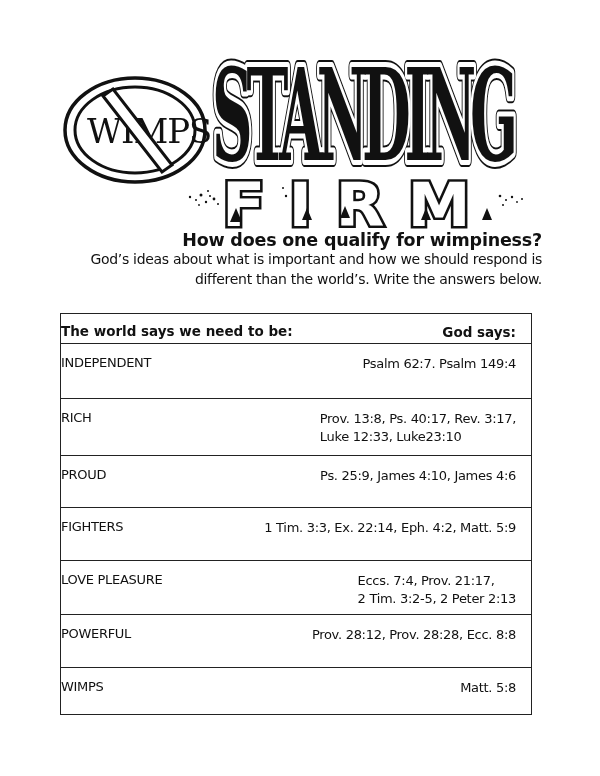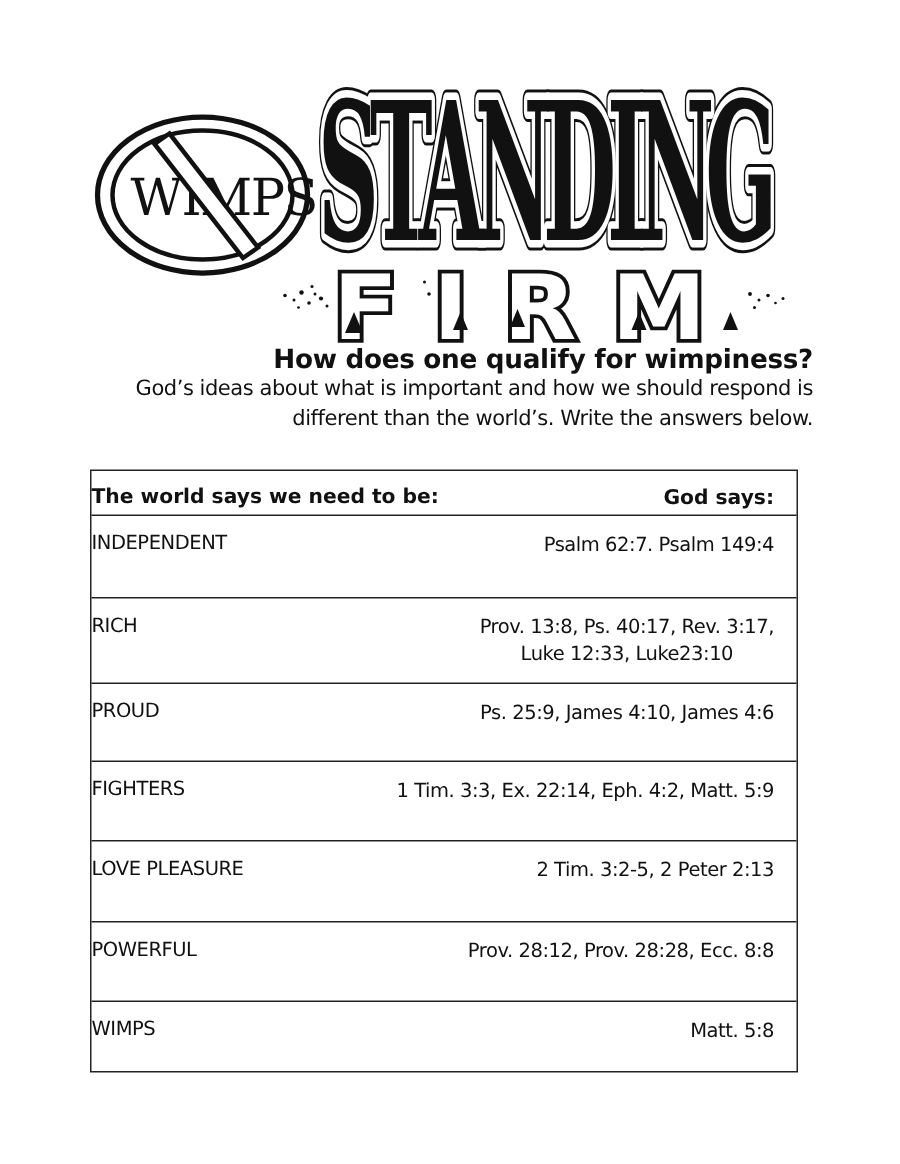--- a/index.html
+++ b/index.html
@@ -15,21 +15,21 @@
   .firm-text { font-family: "DejaVu Sans", sans-serif; font-size: 60px; font-weight: bold; fill: #fff; stroke: #111; stroke-width: 5px; paint-order: stroke; letter-spacing: 22px; }
 
   .intro { position: absolute; left: 62px; top: 230px; width: 480px; text-align: right; }
   .intro-heading { font-family: "DejaVu Sans", sans-serif; font-weight: bold; font-size: 17.5px; line-height: 20px; margin: 0; letter-spacing: -0.2px; }
   .intro-body { font-family: "DejaVu Sans", sans-serif; font-size: 14px; line-height: 19.5px; margin: 0; letter-spacing: -0.3px; }
 
   .answers-table { position: absolute; left: 60px; top: 313px; width: 472px; height: 402px; border: 1.5px solid #222; box-sizing: border-box; }
   .table-row { position: absolute; left: 0; right: 0; border-bottom: 1.5px solid #222; box-sizing: border-box; }
   .table-row:last-child { border-bottom: none; }
   .row-left { position: absolute; left: 0; top: 11px; font-size: 13px; letter-spacing: -0.3px; }
-  .row-right { position: absolute; right: 15px; top: 11px; font-size: 13px; text-align: center; line-height: 18px; letter-spacing: -0.3px; }
+  .row-right { position: absolute; right: 15px; top: 11px; font-size: 13px; text-align: left; line-height: 18px; letter-spacing: -0.3px; }
   .header-row .row-left, .header-row .row-right { font-weight: bold; font-size: 13.5px; top: 9px; letter-spacing: 0; }
 </style>
 </head>
 <body>
 
 <div class="logo-wrap">
   <svg class="logo-svg" width="600" height="235" viewBox="0 0 600 235">
 
     <g>
       <ellipse cx="135" cy="130" rx="70" ry="52" fill="none" stroke="#111" stroke-width="3.5"></ellipse>
@@ -117,20 +117,21 @@
   <div class="table-row" style="top:194px; height:53px;">
     <span class="row-left">FIGHTERS</span>
     <div class="row-right">
       <div>1 Tim. 3:3, Ex. 22:14, Eph. 4:2, Matt. 5:9</div>
     </div>
   </div>
 
   <div class="table-row" style="top:247px; height:54px;">
     <span class="row-left">LOVE PLEASURE</span>
     <div class="row-right">
+      <div>Eccs. 7:4, Prov. 21:17,</div>
       <div>2 Tim. 3:2-5, 2 Peter 2:13</div>
     </div>
   </div>
 
   <div class="table-row" style="top:301px; height:53px;">
     <span class="row-left">POWERFUL</span>
     <div class="row-right">
       <div>Prov. 28:12, Prov. 28:28, Ecc. 8:8</div>
     </div>
   </div>

